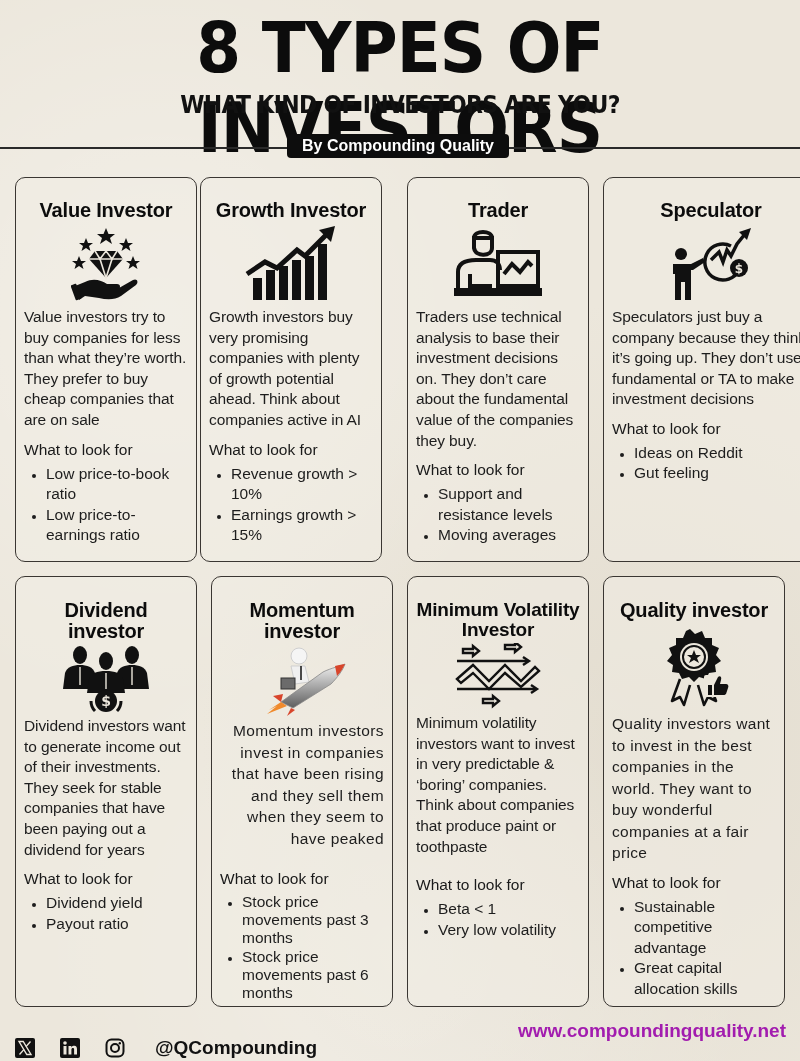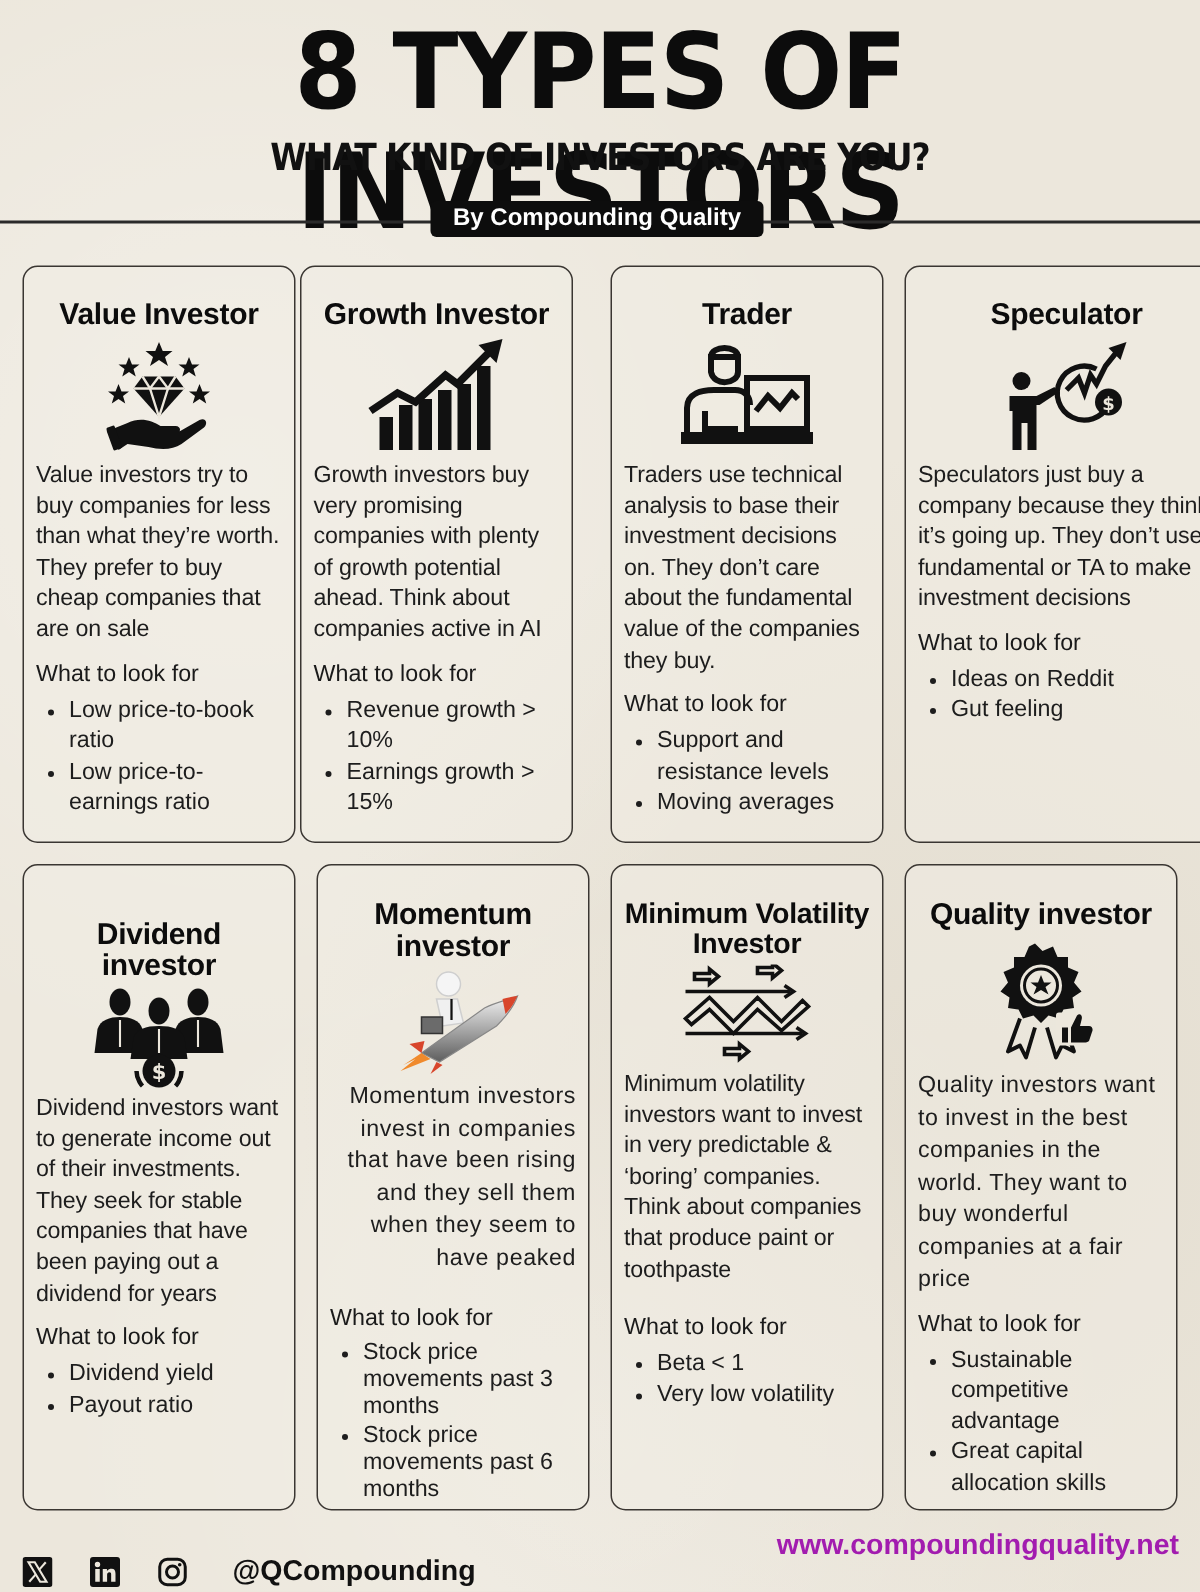--- a/index.html
+++ b/index.html
@@ -170,21 +170,21 @@
   </div>
   <p class="desc">Speculators just buy a company because they think it’s going up. They don’t use fundamental or TA to make investment decisions</p>
   <div class="look">What to look for</div>
   <ul>
     <li>Ideas on Reddit</li>
     <li>Gut feeling</li>
   </ul>
 </div>
 
 <div class="card" style="left:15px; top:576px; width:182px; height:431px;">
-  <h2 style="margin-top:20px; width:110px; margin-left:auto; margin-right:auto;">Dividend investor</h2>
+  <h2 style="margin-top:7px; width:110px; margin-left:auto; margin-right:auto;">Dividend investor</h2>
   <div class="icon-wrap" style="height:74px;">
     <svg width="90" height="68" viewBox="0 0 90 68">
       <g fill="#111">
         <ellipse cx="19" cy="10" rx="7" ry="9"></ellipse>
         <path d="M2,44 L4,28 C6,22 12,20 19,20 C26,20 32,22 34,28 L36,44 Z"></path>
         <ellipse cx="71" cy="10" rx="7" ry="9"></ellipse>
         <path d="M54,44 L56,28 C58,22 64,20 71,20 C78,20 84,22 86,28 L88,44 Z"></path>
         <ellipse cx="45" cy="16" rx="7" ry="9"></ellipse>
         <path d="M26,48 L28,34 C30,28 36,26 45,26 C54,26 60,28 62,34 L64,48 Z"></path>
         <circle cx="45" cy="56" r="11"></circle>

